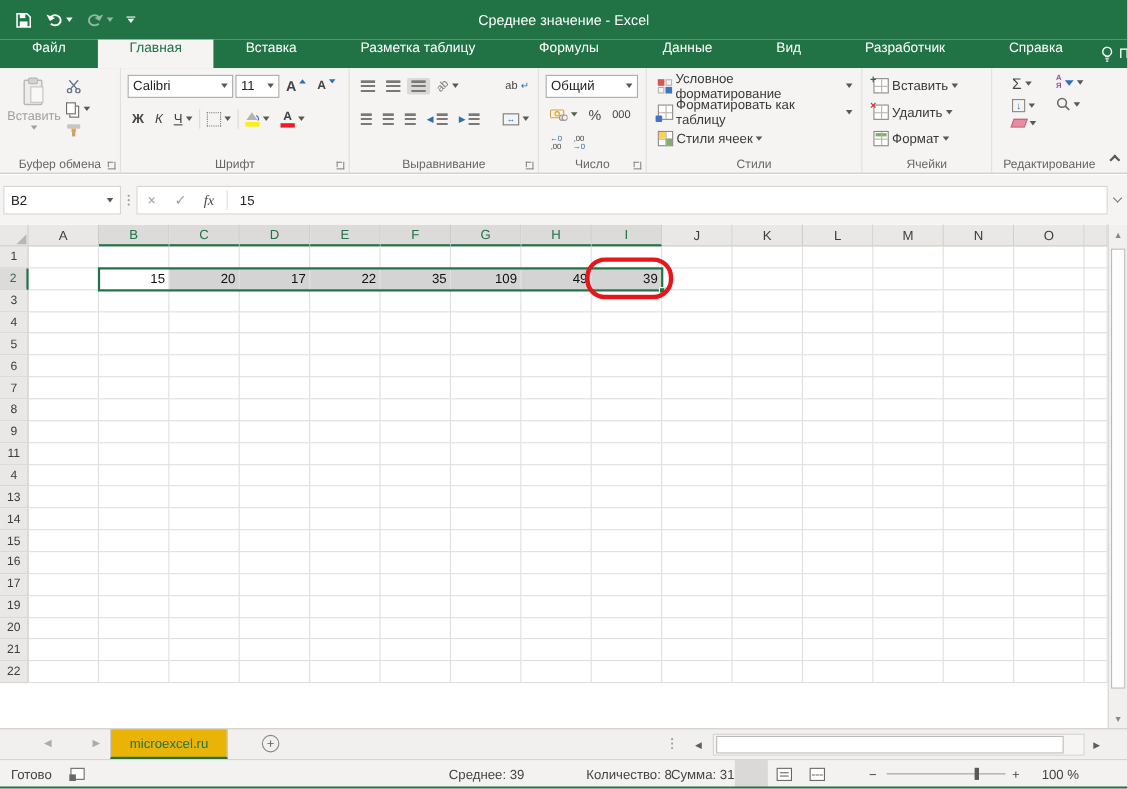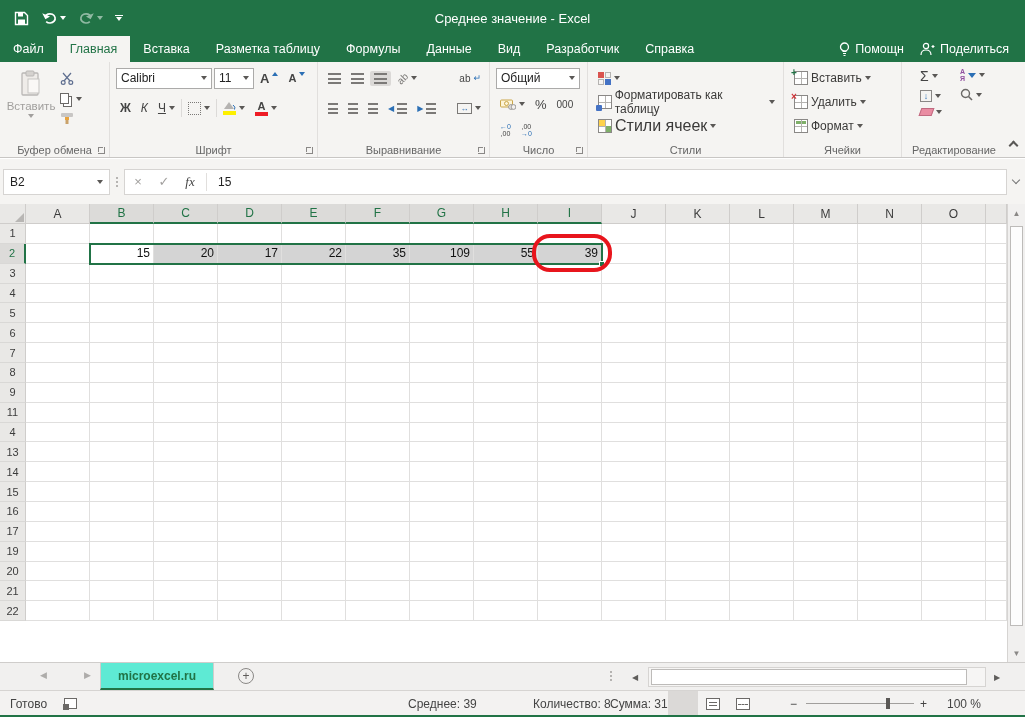--- a/index.html
+++ b/index.html
@@ -16,21 +16,21 @@
   .winctl{margin-left:auto;display:flex;align-items:center;height:36px}
   .signin{background:#fff;color:var(--brand);font-size:13px;padding:4px 14px;margin-right:28px;cursor:default}
   .wbtn{width:46px;height:36px;display:flex;align-items:center;justify-content:center}
   .max-box{width:11px;height:11px;border:1.5px solid #fff}
   .min-bar{width:12px;height:0;border-top:1.5px solid #fff}
   .ribopt{width:16px;height:13px;border:1.5px solid #fff;position:relative}
   .ribopt::after{content:"";position:absolute;left:4px;top:2px;width:0;height:0;border-left:3px solid transparent;border-right:3px solid transparent;border-bottom:4px solid #fff}
 
   
   .tabrow{position:absolute;top:36px;left:0;width:100%;height:26px;background:var(--brand);display:flex;align-items:stretch;color:#fff;font-size:12.5px}
-  .tab{display:flex;align-items:center;padding:0 13px;cursor:default;white-space:nowrap}
+  .tab{display:flex;padding:0 29px;cursor:default;white-space:nowrap}
   .tab.active{background:var(--ribbon_bg);color:var(--brand)}
   .tabrow-right{margin-left:auto;display:flex;align-items:center;gap:4px;padding-right:10px}
   .tr-item{display:flex;align-items:center;gap:5px;padding:0 6px}
 
   
   .ribbon{position:absolute;top:62px;left:0;width:100%;height:96px;background:var(--ribbon_bg);border-bottom:1px solid #c8c6c4;display:flex;font-size:12px}
   .rgroup{position:relative;border-right:1px solid #e1dfdd;padding:4px 4px 16px 6px}
   .glabel{position:absolute;bottom:1px;left:0;right:0;text-align:center;font-size:11px;color:#666;white-space:nowrap}
   .launcher{position:absolute;bottom:3px;right:4px;width:7px;height:7px;border-left:1px solid #8a8886;border-top:1px solid #8a8886;transform:rotate(180deg)}
   .launcher::after{content:"";position:absolute;right:0;bottom:0;width:4px;height:4px;border-right:1px solid #8a8886;border-bottom:1px solid #8a8886}
@@ -83,21 +83,21 @@
   .fill-handle{position:absolute;left:599px;top:57px;width:6px;height:6px;background:var(--brand);border:1px solid #fff}
   .red-circle{position:absolute;left:532px;top:30px;width:80px;height:38px;border:4px solid var(--circle_red);border-radius:18px;pointer-events:none}
   .vscroll{position:absolute;top:204px;right:0;width:18px;height:458px;background:#f1f0ef;border-left:1px solid #d6d4d2}
   .varrow{height:18px;display:flex;align-items:center;justify-content:center;color:#8a8886;font-size:8px}
   .vthumb{position:absolute;left:2px;top:22px;width:13px;height:400px;background:#fdfdfd;border:1px solid #bdbbb9}
   .varrow.bot{position:absolute;bottom:0;left:0;right:0}
 
   
   .sheetbar{position:absolute;top:662px;left:0;width:100%;height:28px;background:#f1f0ef;border-top:1px solid #cfcdcb}
   .snav{position:absolute;top:7px;font-size:9px;color:#aeacaa}
-  .sheettab{position:absolute;left:100px;top:0;height:27px;background:#5eead4;border-left:1px solid #cfcdcb;border-right:1px solid #cfcdcb;border-bottom:2px solid var(--brand);display:flex;align-items:center;padding:0 17px;font-size:12px;font-weight:bold;color:var(--brand)}
+  .sheettab{position:absolute;left:100px;top:0;height:27px;background:#eab308;border-left:1px solid #cfcdcb;border-right:1px solid #cfcdcb;border-bottom:2px solid var(--brand);display:flex;align-items:center;padding:0 17px;font-size:12px;font-weight:normal;color:var(--brand)}
   .addsheet{position:absolute;left:238px;top:5px;width:16px;height:16px;border:1px solid #8a8886;border-radius:50%;display:flex;align-items:center;justify-content:center;font-size:12px;color:#5f5d5b}
   .hdots{position:absolute;left:610px;top:8px;display:flex;flex-direction:column;gap:2px}
   .hdots i{width:2px;height:2px;background:#a19f9d;border-radius:50%}
   .hs-btn{position:absolute;top:4px;width:18px;height:20px;background:#f1f0ef;display:flex;align-items:center;justify-content:center;font-size:8px;color:#5f5d5b}
   .hs-track{position:absolute;left:648px;top:4px;width:338px;height:20px;background:#f6f5f4;border:1px solid #d6d4d2}
   .hs-thumb{position:absolute;left:2px;top:1px;width:316px;height:16px;background:#fff;border:1px solid #bdbbb9}
 
   
   .statusbar{position:absolute;top:690px;left:0;width:100%;height:27px;background:#f3f2f1;border-top:1px solid #d6d4d2;font-size:12px;color:#444}
   .statusbar>div{position:absolute;top:0;height:25px;display:flex;align-items:center}
@@ -380,39 +380,40 @@
 
     <div class="rgroup" style="width:196px">
       <div class="rrow">
         <span class="sbtn">
           <span style="width:13px;height:13px;display:inline-grid;grid-template-columns:6px 6px;grid-gap:1px">
               <i style="background:#d9534f"></i>
               <i style="background:#f5f3f1;border:1px solid #b5b3b1"></i>
               <i style="background:#f5f3f1;border:1px solid #b5b3b1"></i>
               <i style="background:#4472c4"></i>
             </span>
+          <span style="font-size:12px">Условное форматирование</span>
             <span class="dd"></span>
         </span>
       </div>
       <div class="rrow">
         <span class="sbtn">
           <span class="gridic">
               <span style="position:absolute;left:-3px;bottom:-3px;width:6px;height:6px;background:#4472c4;border-radius:1px"></span>
             </span>
           <span style="font-size:12px">Форматировать как таблицу</span>
             <span class="dd"></span>
         </span>
       </div>
       <div class="rrow">
         <span class="sbtn">
           <span class="gridic">
               <span style="position:absolute;left:0;top:0;width:6px;height:6px;background:#ffd34d"></span>
               <span style="position:absolute;right:0;bottom:0;width:6px;height:6px;background:#7fb069"></span>
             </span>
-          <span style="font-size:16px">Стили ячеек</span>
+          <span style="font-size:12px">Стили ячеек</span>
             <span class="dd"></span>
         </span>
       </div>
       <span class="glabel">Стили</span>
     </div>
 
     <div class="rgroup" style="width:118px">
       <div class="rrow">
         <span class="sbtn">
           <span class="gridic">
@@ -547,21 +548,21 @@
         </div>
         <div class="grow">
           <div class="row-h sel">2</div>
           <div class="cell"></div>
           <div class="cell">15</div>
           <div class="cell fill">20</div>
           <div class="cell fill">17</div>
           <div class="cell fill">22</div>
           <div class="cell fill">35</div>
           <div class="cell fill">109</div>
-          <div class="cell fill">55</div>
+          <div class="cell fill">49</div>
           <div class="cell fill">39</div>
           <div class="cell"></div>
           <div class="cell"></div>
           <div class="cell"></div>
           <div class="cell"></div>
           <div class="cell"></div>
           <div class="cell"></div>
           <div class="cell part"></div>
         </div>
         <div class="grow">

